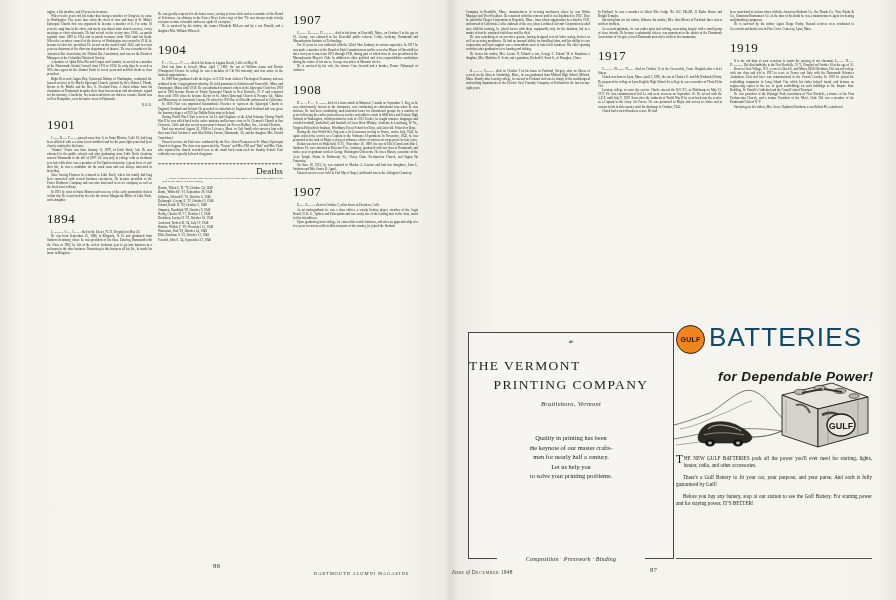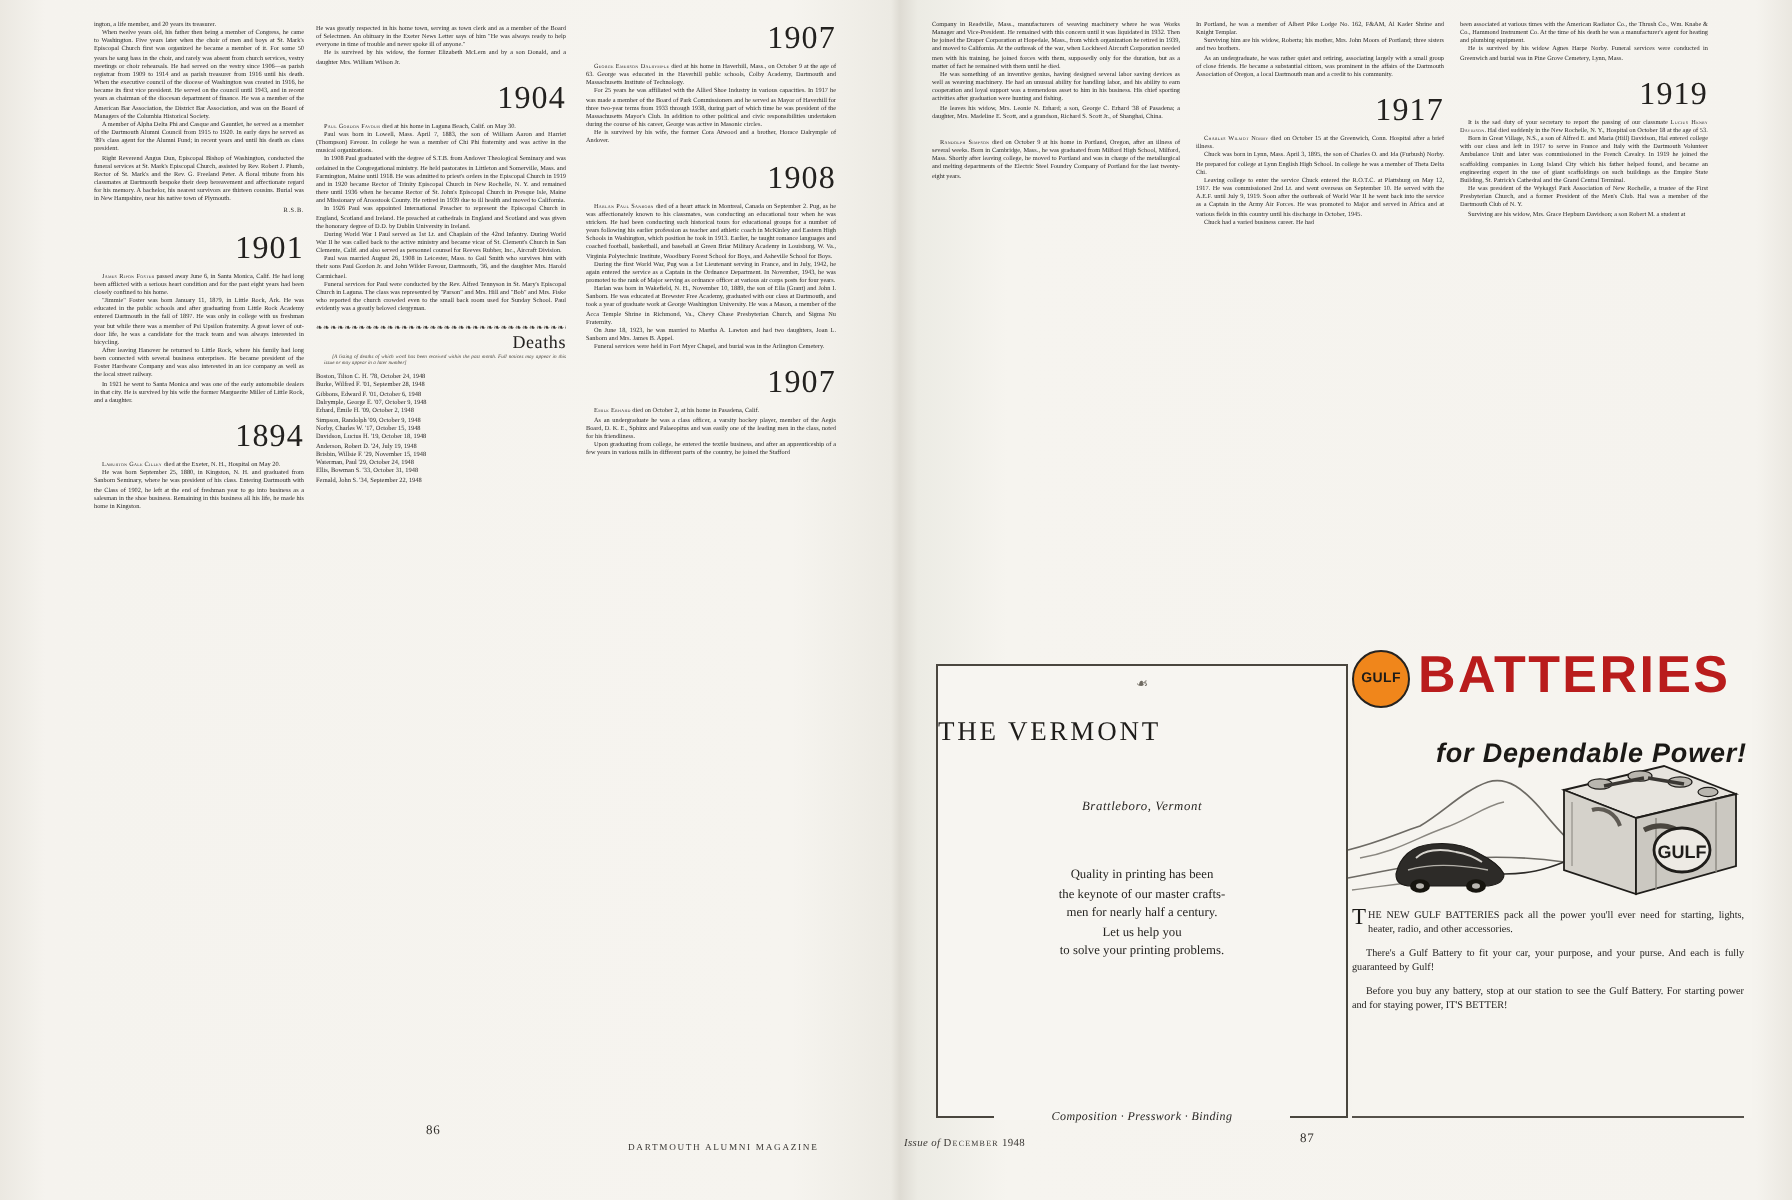--- a/index.html
+++ b/index.html
@@ -18,21 +18,21 @@
   .col{box-sizing:border-box;}
   .body-txt{
     font-size:3.15px;line-height:4.15px;text-align:justify;
     color:#272524;letter-spacing:0.01px;
     -webkit-hyphens:auto;hyphens:auto;
   }
   .body-txt p{margin:0;text-indent:4px;}
   .body-txt p.noind{text-indent:0;}
   .yearhead{
     font-family:"Liberation Serif",serif;
-    font-size:16px;line-height:15px;text-align:right;color:#23211f;
+    font-size:13px;line-height:15px;text-align:left;color:#23211f;
     margin:9px 0 4px 0;letter-spacing:0.6px;font-weight:400;
   }
   .sc{font-variant:small-caps;letter-spacing:0.15px;}
   .sig{text-align:right;font-size:3.2px;letter-spacing:.3px;margin-top:2px;}
 
   
   .dvd{font-size:4px;line-height:5px;letter-spacing:.2px;color:#3a3733;
        text-align:center;margin:5px 0 3px 0;overflow:hidden;white-space:nowrap;}
   .deaths-h{font-size:9px;text-align:right;color:#23211f;margin:1px 0 3px 0;letter-spacing:.3px;}
   .deaths-note{font-size:2.6px;line-height:3.3px;font-style:italic;text-align:justify;
@@ -67,21 +67,21 @@
             font-size:6px;color:#2a2825;letter-spacing:.2px;}
 
   
   .gulf{position:absolute;box-sizing:border-box;background:#f6f4ef;}
   .gulf .logo{position:absolute;border-radius:50%;
       background:#f0861b;border:1.6px solid #262320;
       display:flex;align-items:center;justify-content:center;}
   .gulf .logo span{font-size:7px;font-weight:bold;letter-spacing:.2px;color:#1d1b18;
       font-family:"Liberation Sans",sans-serif;}
   .gulf .head{position:absolute;font-family:"Liberation Sans",sans-serif;
-      font-weight:bold;font-size:26px;letter-spacing:1.2px;color:#b91c1c;}
+      font-weight:normal;font-size:26px;letter-spacing:1.2px;color:#0c4a6e;}
   .gulf .sub{position:absolute;font-family:"Liberation Sans",sans-serif;
       font-weight:bold;font-style:italic;font-size:13.5px;letter-spacing:.4px;color:#1b1916;}
   .gulf .art{position:absolute;}
   .gulf .copy{position:absolute;font-size:5.1px;line-height:7.4px;text-align:justify;
       color:#242220;}
   .gulf .copy p{margin:0 0 4px 0;text-indent:7px;}
   .gulf .copy p.first{text-indent:0;}
   .gulf .dropcap{float:left;font-size:11.5px;line-height:9px;padding:0 1px 0 0;color:#1b1916;}
   .gulf .rule{position:absolute;height:0.8px;background:#56524b;}
 </style>
@@ -197,20 +197,21 @@
   <div class="footer-issue" style="left:452px;top:569px;">
     <span class="i1">Issue of</span>
     <span class="i2">December</span>
     <span>1948</span>
   </div>
   <div class="pagenum" style="left:650px;top:566px;">87</div>
 
   <div class="vpc" style="left:468px;top:332px;width:206px;height:227px;">
     <div class="orn">☙</div>
     <div class="t1" style="top:25px;">THE VERMONT</div>
+    <div class="t2" style="top:44px;">PRINTING COMPANY</div>
     <div class="city" style="top:67px;">Brattleboro, Vermont</div>
     <div class="body" style="top:100px;">
       <div>Quality in printing has been</div>
       <div>the keynote of our master crafts-</div>
       <div>men for nearly half a century.</div>
       <div>Let us help you</div>
       <div>to solve your printing problems.</div>
     </div>
     <div class="cut" style="left:28px;right:28px;bottom:-2px;height:6px;"></div>
     <div class="tag" style="bottom:-4px;">Composition · Presswork · Binding</div>

